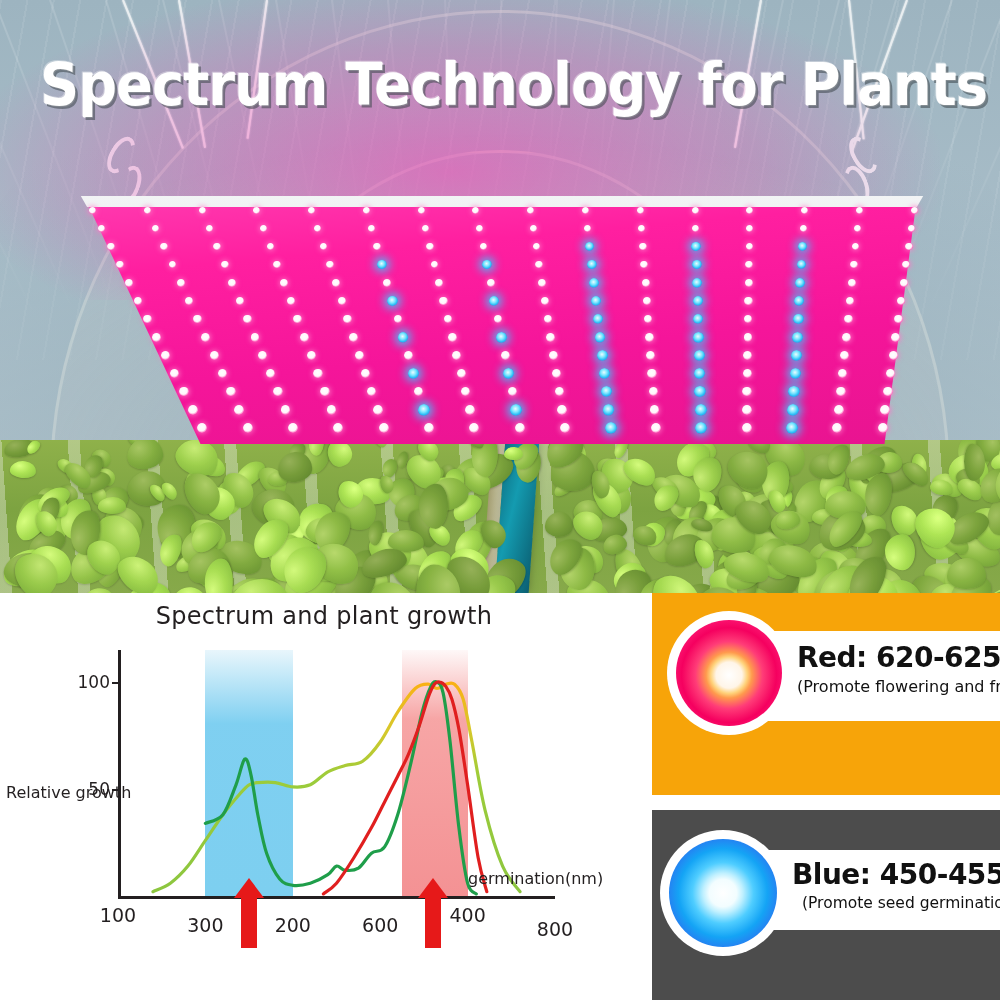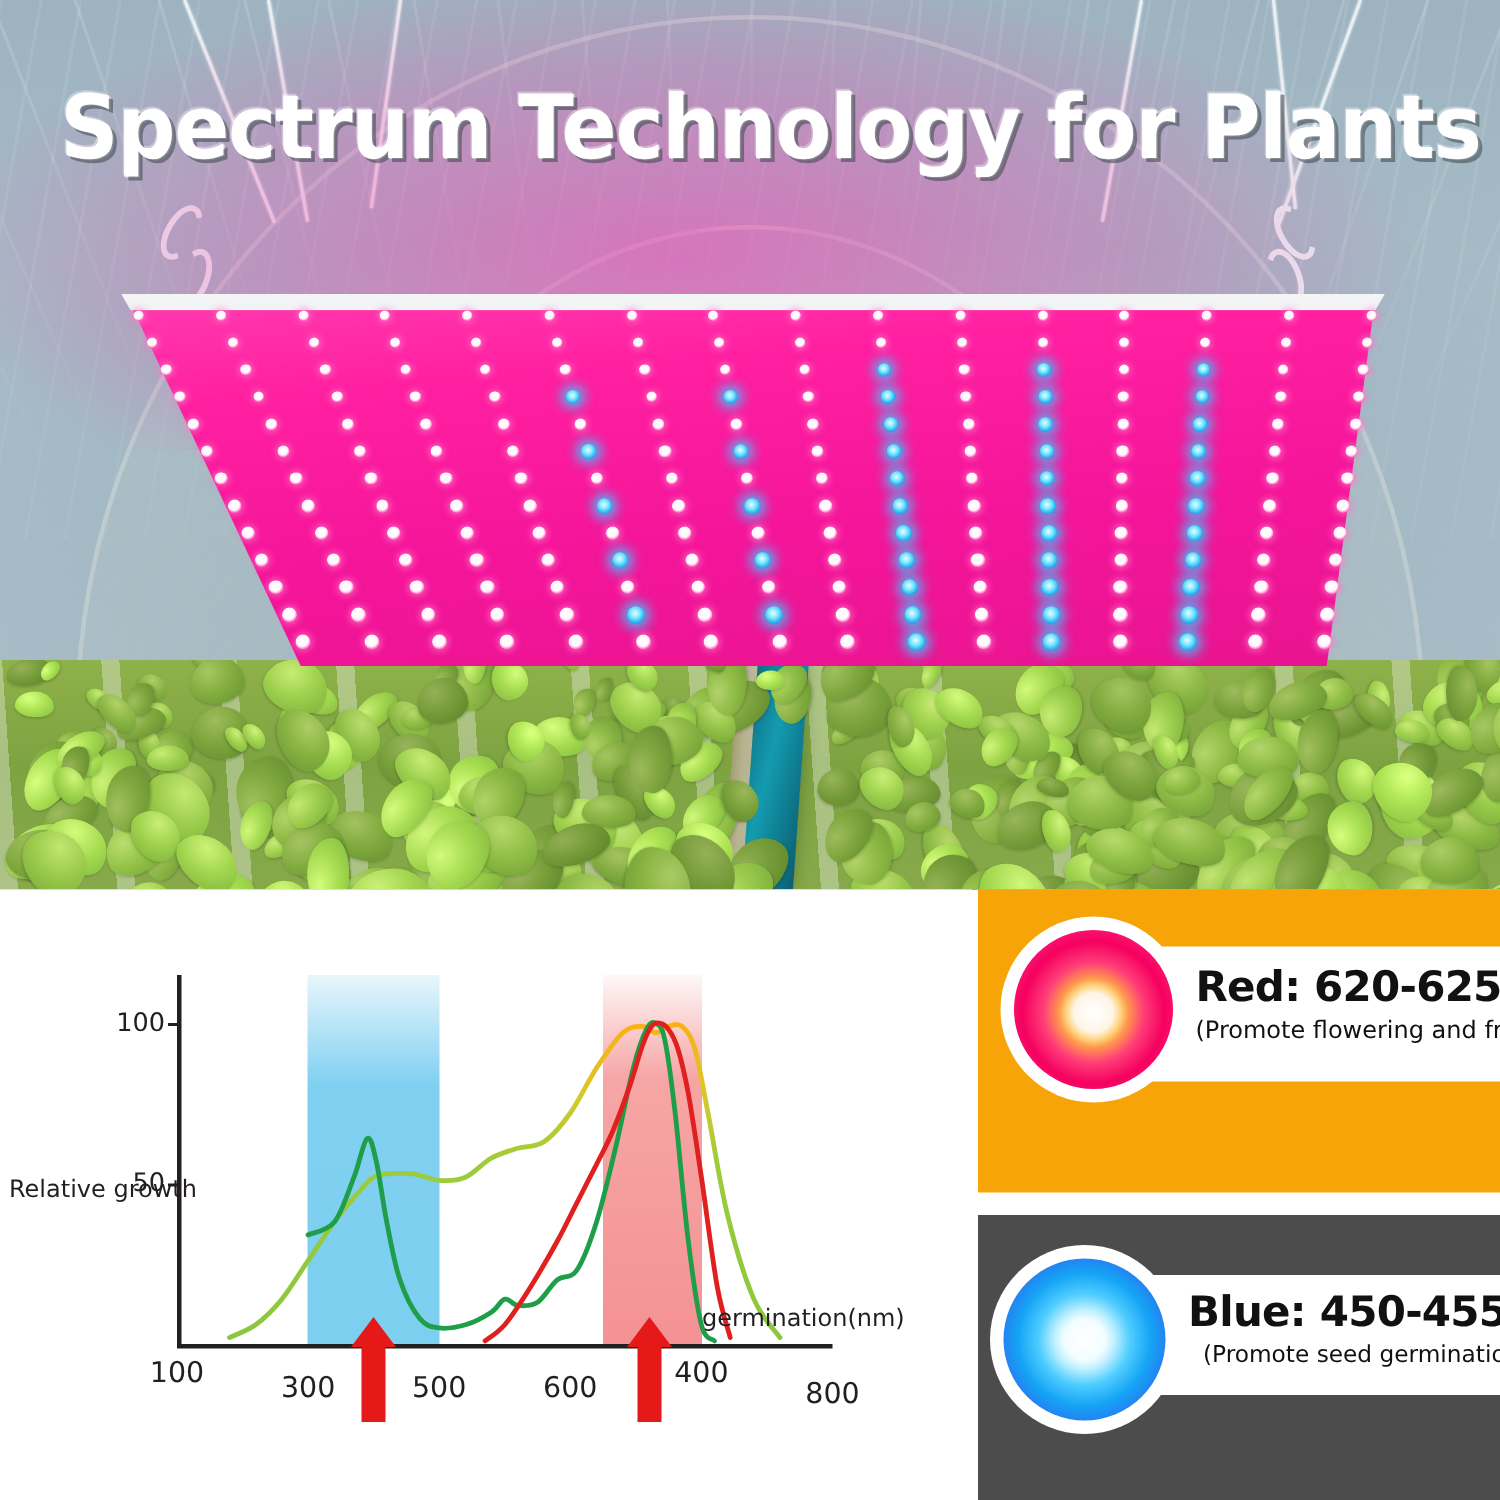--- a/index.html
+++ b/index.html
@@ -719,20 +719,21 @@
           <div class="led led-b" style="left: 733.98px; top: 226px; width: 12px; height: 12px;"></div>
           <div class="led led-w" style="left: 780.34px; top: 227px; width: 10px; height: 10px;"></div>
           <div class="led led-w" style="left: 825.7px; top: 227px; width: 10px; height: 10px;"></div>
         </div>
     </div>
 
     <div class="headline">Spectrum Technology for Plants Growth</div>
   </div>
 
   <div class="chart-panel">
+    <div class="chart-title">Spectrum and plant growth</div>
 
     <div class="plot">
       <div id="bands">
           <div class="band band-blue" style="left: 205.4px; width: 87.4px; height: 246px;"></div>
           <div class="band band-red" style="left: 402.05px; width: 65.55px; height: 246px;"></div>
         </div>
       <svg id="curves" width="648" height="330" style="position:absolute;left:0;top:0;">
           <defs>
             <linearGradient id="gYG" x1="0" y1="1" x2="0" y2="0">
               <stop offset="0%" stop-color="#8cc63f"></stop>
@@ -749,21 +750,21 @@
       <div class="axis-x"></div>
       <div id="yticks">
           <div class="tick" style="left: 112px; top: 196.043px; width: 8px; height: 2px;"></div>
           <div class="ylab" style="left: 66px; top: 186.043px; width: 44px;">50</div>
           <div class="tick" style="left: 112px; top: 89.087px; width: 8px; height: 2px;"></div>
           <div class="ylab" style="left: 66px; top: 79.087px; width: 44px;">100</div>
         </div>
       <div id="xticks">
           <div class="xlab" style="left: 88px; top: 311px;">100</div>
           <div class="xlab" style="left: 175.4px; top: 321px;">300</div>
-          <div class="xlab" style="left: 262.8px; top: 321px;">500</div>
+          <div class="xlab" style="left: 262.8px; top: 321px;">200</div>
           <div class="xlab" style="left: 350.2px; top: 321px;">600</div>
           <div class="xlab" style="left: 437.6px; top: 311px;">400</div>
           <div class="xlab" style="left: 525px; top: 325px;">800</div>
         </div>
       <div class="axis-name-y">Relative growth</div>
       <div class="axis-name-x">germination(nm)</div>
 
     </div>
 
     <div id="arrows">

